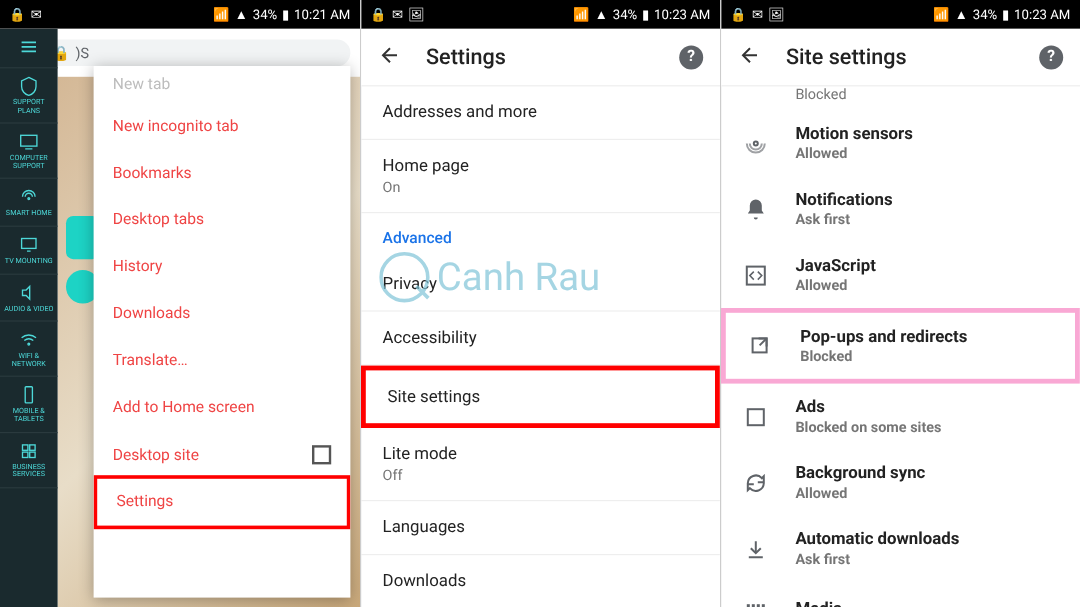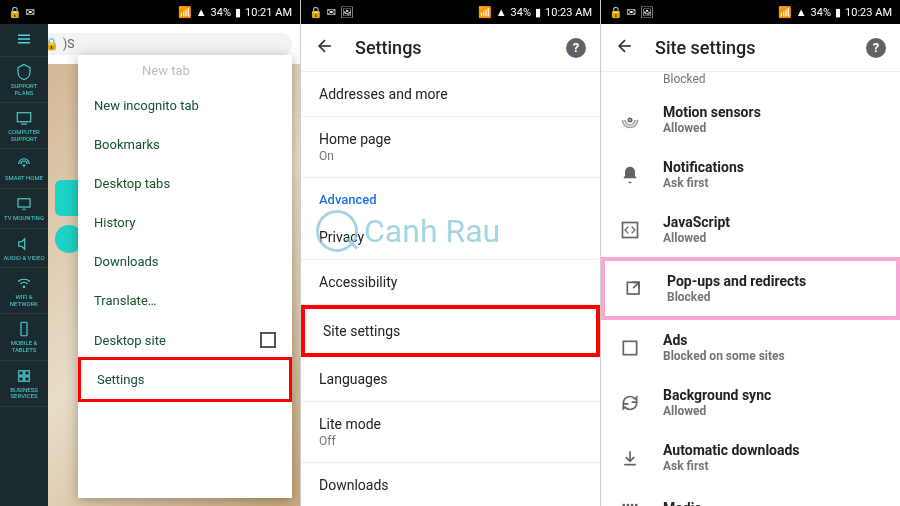--- a/index.html
+++ b/index.html
@@ -20,22 +20,22 @@
 .chrome-header { position: absolute; top: 24px; left: 0; right: 0; height: 40px; display: flex; align-items: center; padding: 0 8px; background: #fff; }
 .chrome-header .home { margin-right: 8px; }
 .chrome-header .url { flex: 1; background: #f1f3f4; border-radius: 16px; padding: 4px 10px; display: flex; align-items: center; font-size: 12px; color: #5f6368; }
 .lock { color: #1a9e60; margin-right: 4px; }
 
 .bg-photo { position: absolute; top: 64px; left: 48px; right: 0; bottom: 0; background: linear-gradient(135deg, #d4b896 0%, #e8ddc8 50%, #c9a87a 100%); z-index: 0; }
 .bg-teal1 { position: absolute; top: 180px; left: 55px; width: 28px; height: 36px; background: #1dd3c5; border-radius: 6px; }
 .bg-teal2 { position: absolute; top: 225px; left: 55px; width: 28px; height: 28px; background: #1dd3c5; border-radius: 14px; }
 
 .menu-popup { position: absolute; top: 55px; left: 78px; right: 8px; bottom: 8px; background: #fff; box-shadow: 0 2px 12px rgba(0,0,0,0.3); z-index: 10; overflow-y: auto; }
-.menu-top { padding: 8px 16px; color: #bdbdbd; font-size: 13px; margin-left: 48px; }
-.menu-item { padding: 12px 16px; font-size: 13px; color: #14532d; display: flex; align-items: center; justify-content: space-between; cursor: pointer; text-align: center; }
+.menu-top { padding: 8px 16px; color: #bdbdbd; font-size: 13px; }
+.menu-item { padding: 12px 16px; font-size: 13px; color: #ef4444; display: flex; align-items: center; justify-content: space-between; cursor: pointer; text-align: center; }
 .menu-item.highlighted { border: 3px solid #ff0000; margin: -3px 0; }
 .checkbox { width: 16px; height: 16px; border: 2px solid #555; }
 
 .settings-header { height: 48px; display: flex; align-items: center; padding: 0 14px; background: #fff; border-bottom: 1px solid #eee; }
 .settings-header .back { margin-right: 20px; cursor: pointer; }
 .settings-header .title { flex: 1; font-size: 18px; font-weight: 500; color: #222; }
 .settings-header .help { width: 20px; height: 20px; border-radius: 50%; background: #5f6368; color: #fff; display: flex; align-items: center; justify-content: center; font-size: 13px; font-weight: bold; }
 
 .settings-list { overflow-y: auto; height: 434px; }
 .setting-row { padding: 14px 18px; border-bottom: 1px solid #eee; cursor: pointer; }
@@ -169,20 +169,23 @@
     <div class="menu-item">
         <span>History</span>
       </div>
     <div class="menu-item">
         <span>Downloads</span>
       </div>
     <div class="menu-item">
         <span>Translate…</span>
       </div>
     <div class="menu-item">
+        <span>Add to Home screen</span>
+      </div>
+    <div class="menu-item">
         <span>Desktop site</span>
         <span class="checkbox"></span>
       </div>
     <div class="menu-item highlighted">
         <span>Settings</span>
       </div>
 
   </div>
 </div>
 
@@ -221,25 +224,25 @@
     <div class="setting-row">
         <div class="setting-label">Privacy</div>
       </div>
     <div class="setting-row">
         <div class="setting-label">Accessibility</div>
       </div>
     <div class="setting-row highlighted">
         <div class="setting-label">Site settings</div>
       </div>
     <div class="setting-row">
-        <div class="setting-label">Languages</div>
-      </div>
-    <div class="setting-row">
         <div class="setting-label">Lite mode</div>
         <div class="setting-sub">Off</div>
+      </div>
+    <div class="setting-row">
+        <div class="setting-label">Languages</div>
       </div>
     <div class="setting-row">
         <div class="setting-label">Downloads</div>
       </div>
 
   </div>
 </div>
 
 <div class="panel panel3">
   <div class="statusbar">

